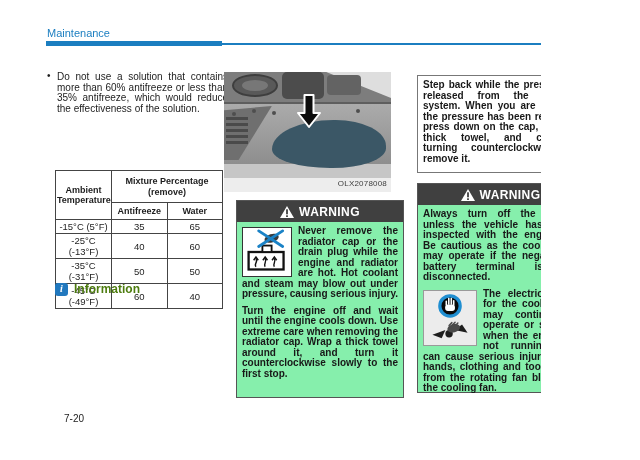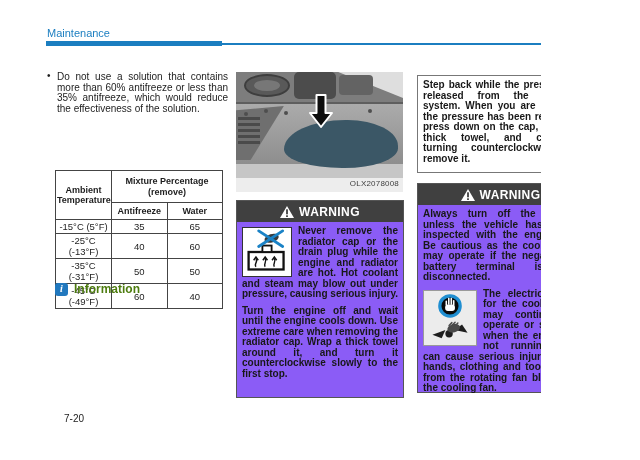--- a/index.html
+++ b/index.html
@@ -27,21 +27,21 @@
   .info-head { position:absolute; left:55px; top:282px; display:flex; align-items:center; gap:6px; }
   .info-icon { width:13px; height:13px; background:#2178be; border-radius:3px; color:#fff;
                font-family:"Liberation Serif", serif; font-style:italic; font-weight:bold;
                font-size:10px; line-height:12px; text-align:center; }
   .info-title { font-size:12px; font-weight:bold; color:#4d7c0f; }
   .info-body { position:absolute; left:47px; top:300px; width:181px;
                font-family:"Liberation Serif", serif; font-weight:bold;
                font-size:10px; line-height:10.6px; text-align:justify; color:#111; }
   .page-num { position:absolute; left:64px; top:413px; font-size:10px; color:#222; }
   
-  .figure { position:absolute; left:236px; top:72px; width:167px; height:120px; background:#c8c8c8; overflow:hidden; }
+  .figure { position:absolute; left:224px; top:72px; width:167px; height:120px; background:#c8c8c8; overflow:hidden; }
   .fig-topband { position:absolute; left:0; top:0; width:167px; height:34px; background:#7d7d7d; }
   .fig-wedge { position:absolute; left:88px; top:0; width:79px; height:26px; background:#dedede;
                clip-path:polygon(18% 0,100% 0,100% 100%); }
   .fig-cap { position:absolute; left:8px; top:2px; width:46px; height:23px; background:#595959;
              border-radius:50%; border:2px solid #3e3e3e; }
   .fig-cap::after { content:""; position:absolute; left:8px; top:4px; width:26px; height:11px;
              border-radius:50%; background:#777; }
   .fig-part1 { position:absolute; left:58px; top:0; width:42px; height:27px; background:#4c4c4c; border-radius:5px; }
   .fig-part2 { position:absolute; left:103px; top:3px; width:34px; height:20px; background:#636363; border-radius:4px; }
   .fig-cowl { position:absolute; left:0; top:30px; width:167px; height:62px;
@@ -51,21 +51,21 @@
   .fig-vent::before { content:""; position:absolute; left:2px; top:8px; width:22px; height:30px;
               background:repeating-linear-gradient(#6f6f6f 0 3px,#4a4a4a 3px 6px); }
   .screw { position:absolute; width:4px; height:4px; border-radius:50%; background:#4e4e4e; }
   .fig-lower { position:absolute; left:0; top:92px; width:167px; height:22px; background:#c6c6c6; }
   .fig-bottom { position:absolute; left:0; top:106px; width:167px; height:14px; background:#ededed; }
   .fig-blob { position:absolute; left:48px; top:48px; width:114px; height:48px; background:#3b5766;
               border-radius:55% 45% 48% 52% / 62% 55% 42% 40%; }
   .fig-arrow { position:absolute; left:72px; top:20px; }
   .fig-code { position:absolute; right:4px; bottom:4px; font-size:8px; color:#3f3f3f; letter-spacing:0.2px; }
   
-  .warn-box { position:absolute; border:1px solid #555; background:#8b5cf6; }
+  .warn-box { position:absolute; border:1px solid #555; background:#86efac; }
   .warn-box.mid { left:236px; top:200px; width:168px; height:198px; }
   .warn-box.right2 { left:417px; top:183px; width:167px; height:210px; }
   .cont-box { position:absolute; left:417px; top:75px; width:167px; height:98px; border:1px solid #777;
               padding:4px 5px; }
   .warn-head { height:21px; background:#404040; color:#ffffff; display:flex; align-items:center;
                justify-content:center; gap:5px; font-weight:bold; font-size:12px; letter-spacing:0.4px; }
   .warn-body { padding:4px 5px; }
   .warn-text { font-weight:bold; font-size:10px; line-height:10.5px; text-align:justify; color:#181818; }
   .warn-text + .warn-text { margin-top:6px; }
   .icon-box { float:left; width:50px; height:50px; border:1px solid #333; margin:1px 6px 1px 0;

